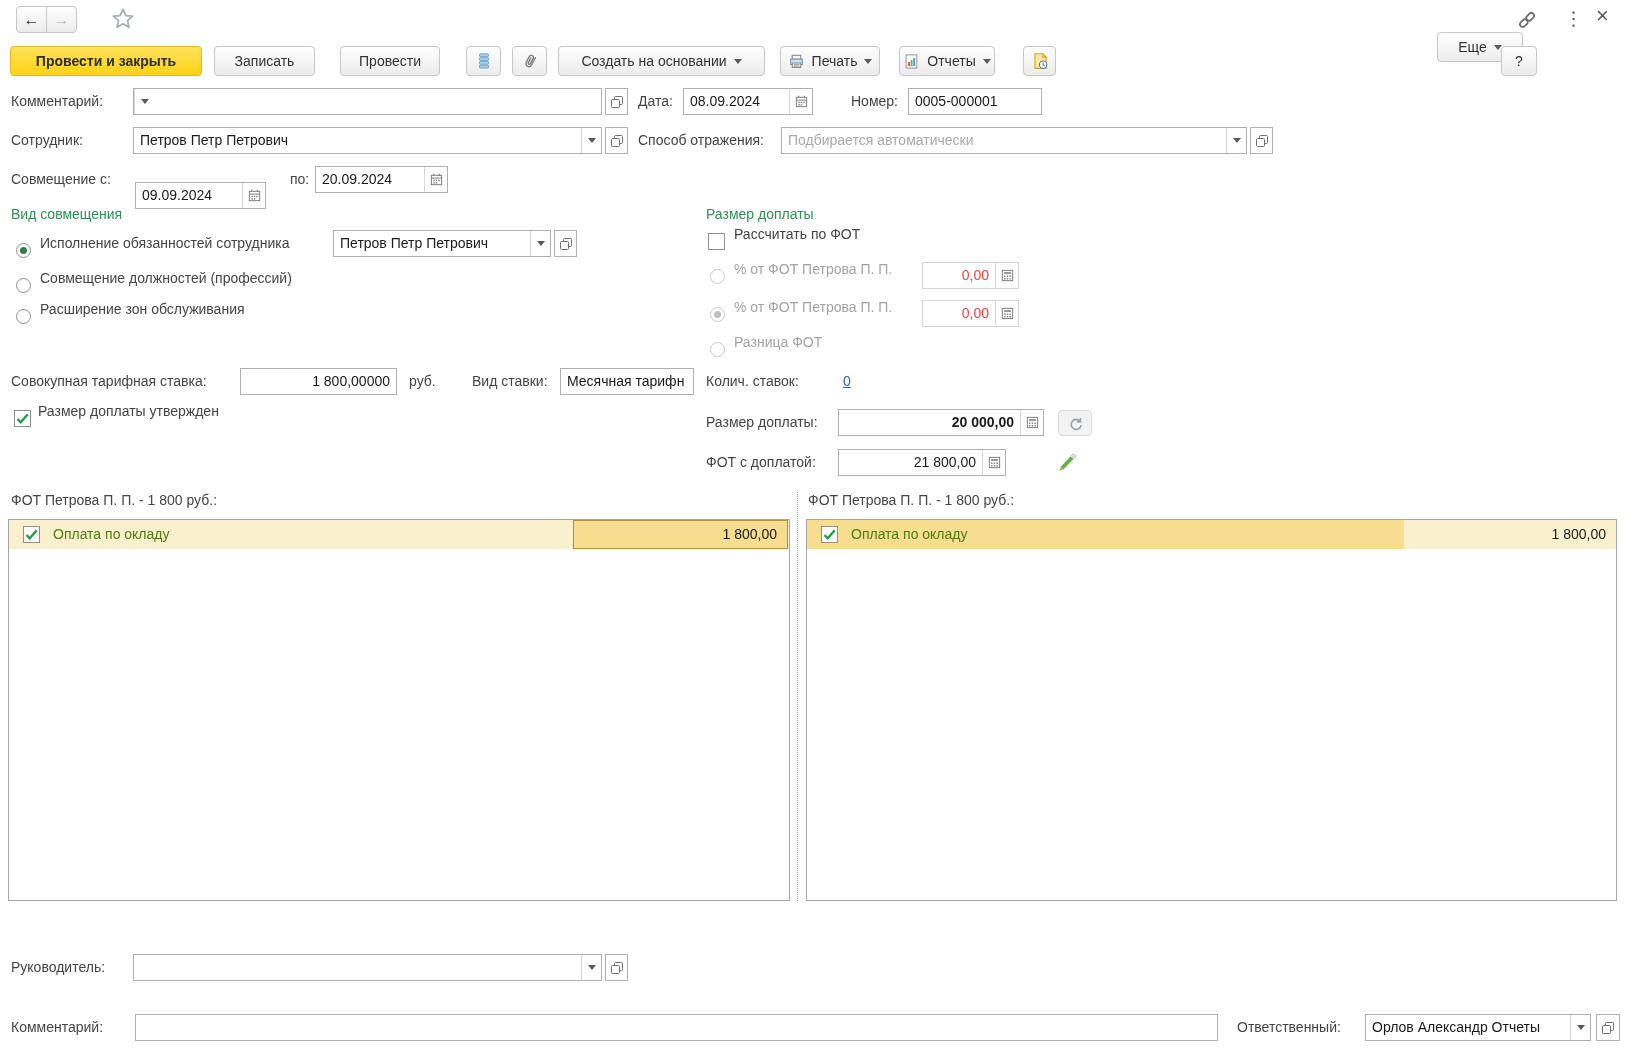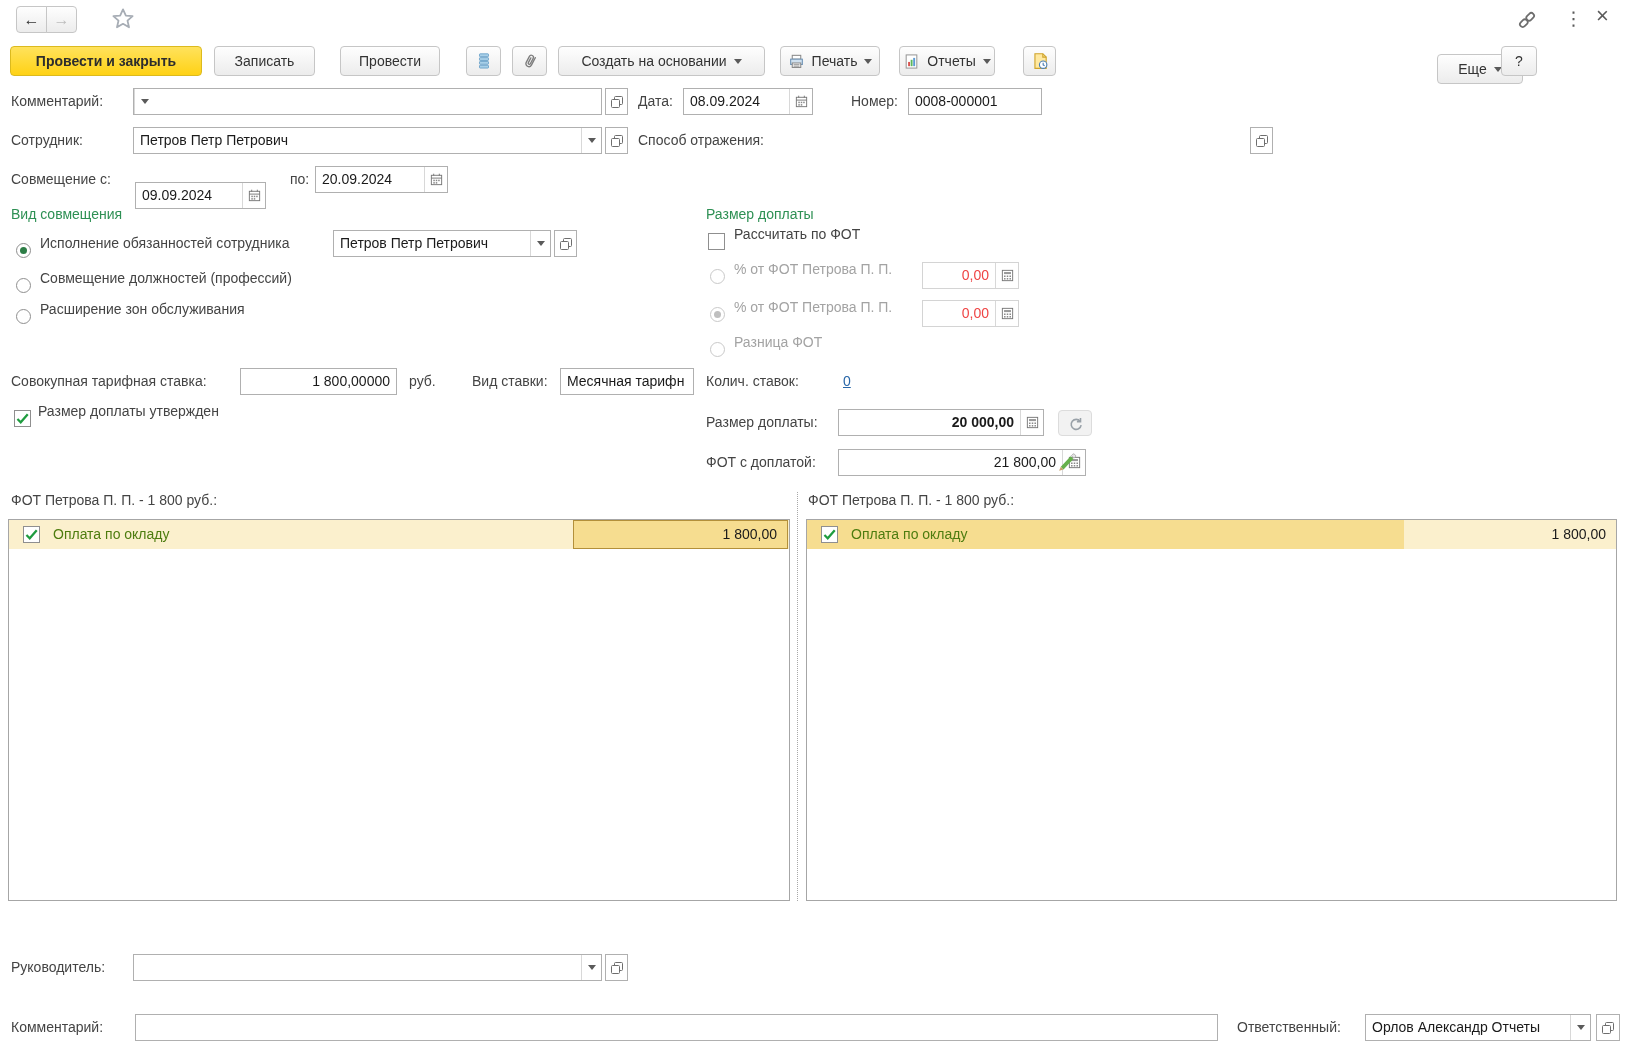--- a/index.html
+++ b/index.html
@@ -188,21 +188,21 @@
         <use href="#sym-report"></use>
       </svg>
     <span>Отчеты</span>
     <span class="caret"></span>
   </div>
   <div class="btn" style="left:1023px;top:46px;width:33px">
     <svg class="i" width="18" height="18">
         <use href="#sym-docclock"></use>
       </svg>
   </div>
-  <div class="btn" style="left:1437px;top:54px;width:86px">
+  <div class="btn" style="left:1437px;top:32px;width:86px">
     <span>Еще</span>
     <span class="caret"></span>
   </div>
   <div class="btn" style="left:1501px;top:46px;width:36px">
     <span>?</span>
   </div>
 
   <div class="lbl" style="left:11px;top:88px">Комментарий:</div>
   <div class="fld" style="left:133px;top:88px;width:469px">
     <span class="ddbtn">
@@ -220,37 +220,43 @@
     <span class="val">08.09.2024</span>
     <span class="icbtn">
         <svg class="i" width="15" height="15">
           <use href="#sym-cal"></use>
         </svg>
       </span>
   </div>
 
   <div class="lbl" style="left:851px;top:88px">Номер:</div>
   <div class="fld" style="left:908px;top:88px;width:134px">
-    <span class="val">0008-000001</span>
+    <span class="val">0005-000001</span>
   </div>
 
   <div class="lbl" style="left:11px;top:127px">Сотрудник:</div>
   <div class="fld" style="left:133px;top:127px;width:469px">
     <span class="val">Петров Петр Петрович</span>
     <span class="ddbtn">
         <span class="caret"></span>
       </span>
   </div>
   <div class="sqbtn" style="left:605px;top:127px">
       <svg class="i" width="16" height="16">
         <use href="#sym-pick"></use>
       </svg>
     </div>
 
   <div class="lbl" style="left:638px;top:127px">Способ отражения:</div>
+  <div class="fld" style="left:781px;top:127px;width:466px">
+    <span class="val ph">Подбирается автоматически</span>
+    <span class="ddbtn">
+        <span class="caret"></span>
+      </span>
+  </div>
   <div class="sqbtn" style="left:1250px;top:127px">
       <svg class="i" width="16" height="16">
         <use href="#sym-pick"></use>
       </svg>
     </div>
 
   <div class="lbl" style="left:11px;top:166px">Совмещение с:</div>
   <div class="fld" style="left:135px;top:182px;width:131px">
     <span class="val">09.09.2024</span>
     <span class="icbtn">
@@ -349,21 +355,21 @@
         </svg>
       </span>
   </div>
   <div class="btn" style="left:1058px;top:410px;width:34px;height:26px;background:#f2f2f2;border-color:#dcdcdc">
     <svg class="i" width="17" height="17">
         <use href="#sym-refresh"></use>
       </svg>
   </div>
 
   <div class="lbl" style="left:706px;top:449px">ФОТ с доплатой:</div>
-  <div class="fld" style="left:838px;top:449px;width:248px">
+  <div class="fld" style="left:838px;top:449px;width:168px">
     <span class="val num">21 800,00</span>
     <span class="icbtn">
         <svg class="i" width="15" height="15">
           <use href="#sym-calc"></use>
         </svg>
       </span>
   </div>
   <div class="abs" style="left:1055px;top:450px">
     <svg class="i" width="22" height="22">
         <use href="#sym-pencil"></use>

